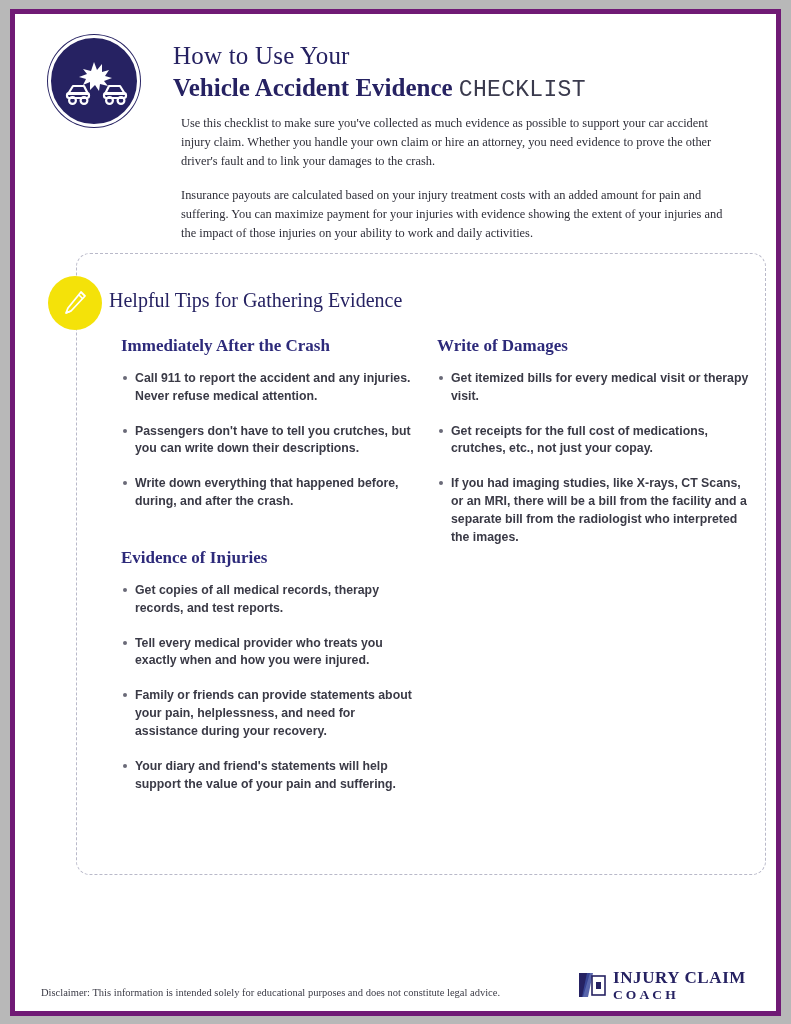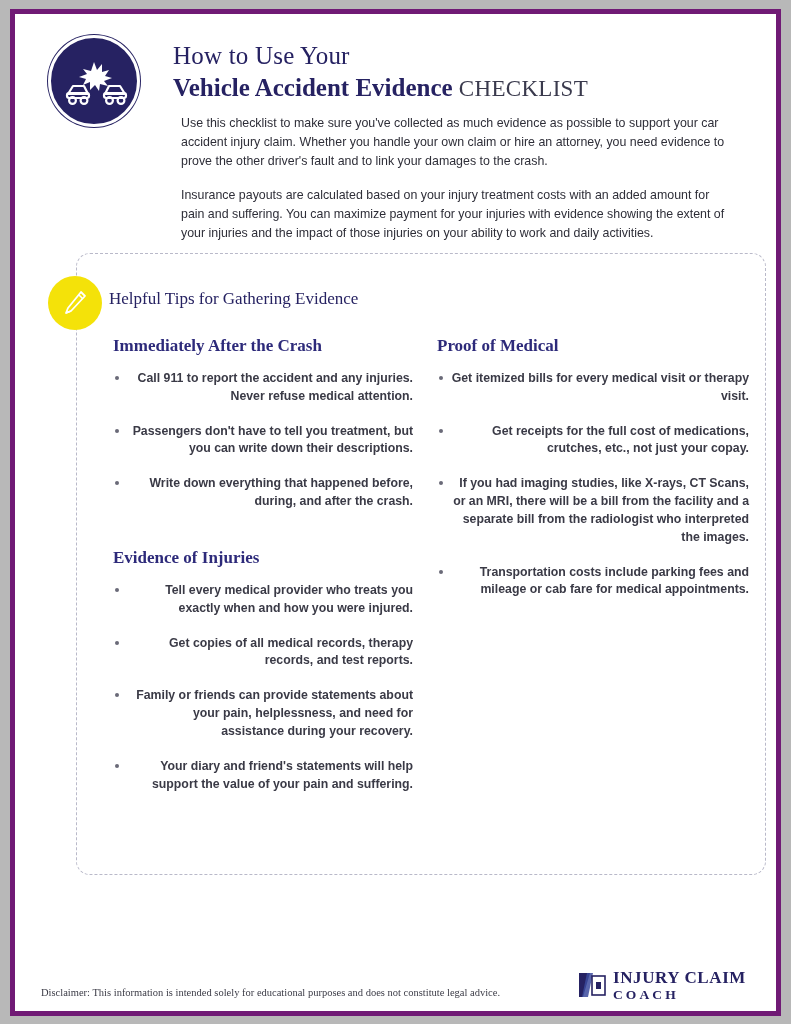--- a/index.html
+++ b/index.html
@@ -56,36 +56,36 @@
   }
   .title-line2 {
     font-family: "Liberation Serif", serif;
     font-size: 25px;
     color: #262262;
     line-height: 1.35;
     white-space: nowrap;
   }
   .title-line2 b { font-weight: bold; }
   .title-line2 .light {
-    font-family: Liberation Serif, serif;
+    font-family: Liberation Mono, monospace;
     font-weight: normal;
     color: #3a3a4d;
     font-size: 23px;
     letter-spacing: 0.3px;
   }
   .intro {
     position: absolute;
     left: 166px;
     top: 100px;
     width: 548px;
     font-size: 12.4px;
     line-height: 1.55;
     color: #2e2e38;
   }
-  .intro p { margin: 0 0 14px 0; }
+  .intro p { margin: 0 0 14px 0; font-family: Liberation Serif, serif; }
 
   
   .card {
     position: absolute;
     left: 61px;
     top: 239px;
     width: 690px;
     height: 622px;
     border: 1px dashed #b9b9c9;
     border-radius: 14px;
@@ -100,49 +100,48 @@
     background: #f4e209;
     display: flex;
     align-items: center;
     justify-content: center;
   }
   .card-title {
     position: absolute;
     left: 94px;
     top: 275px;
     font-family: "Liberation Serif", serif;
-    font-size: 17px;
+    font-size: 20px;
     color: #262262;
     text-align: center;
   }
 
   .columns {
     position: absolute;
     left: 94px;
     top: 322px;
     width: 640px;
   }
   .col { position: absolute; top: 0; }
-  .col-left { left: 4px; width: 300px; }
+  .col-left { left: 12px; width: 300px; }
   .col-right { left: 328px; width: 312px; }
 
   .sec-title {
     font-family: "Liberation Serif", serif;
     font-weight: bold;
     font-size: 17px;
     color: #2d2a7a;
     margin: 0 0 14px 0;
   }
   .sec-title.second { margin-top: 37px; }
 
   ul.tips {
     list-style: none;
     margin: 0;
     padding: 0;
-    text-align: right;
   }
   ul.tips li {
     position: relative;
     padding-left: 14px;
     margin-bottom: 17px;
     font-size: 12.3px;
     line-height: 1.45;
     color: #3a3a46;
     font-weight: bold;
   }
@@ -245,40 +244,39 @@
   </div>
 
   <div class="card-title">Helpful Tips for Gathering Evidence</div>
 
   <div class="columns">
 
     <div class="col col-left">
       <h3 class="sec-title">Immediately After the Crash</h3>
       <ul class="tips">
         <li>Call 911 to report the accident and any injuries. Never refuse medical attention.</li>
-        <li>Passengers don't have to tell you treatment, but you can write down their descriptions.</li>
+        <li>Passengers don't have to tell you crutches, but you can write down their descriptions.</li>
         <li>Write down everything that happened before, during, and after the crash.</li>
       </ul>
 
       <h3 class="sec-title second">Evidence of Injuries</h3>
       <ul class="tips">
+        <li>Get copies of all medical records, therapy records, and test reports.</li>
         <li>Tell every medical provider who treats you exactly when and how you were injured.</li>
-        <li>Get copies of all medical records, therapy records, and test reports.</li>
         <li>Family or friends can provide statements about your pain, helplessness, and need for assistance during your recovery.</li>
         <li>Your diary and friend's statements will help support the value of your pain and suffering.</li>
       </ul>
     </div>
 
     <div class="col col-right">
-      <h3 class="sec-title">Proof of Medical</h3>
+      <h3 class="sec-title">Write of Damages</h3>
       <ul class="tips">
         <li>Get itemized bills for every medical visit or therapy visit.</li>
         <li>Get receipts for the full cost of medications, crutches, etc., not just your copay.</li>
         <li>If you had imaging studies, like X-rays, CT Scans, or an MRI, there will be a bill from the facility and a separate bill from the radiologist who interpreted the images.</li>
-        <li>Transportation costs include parking fees and mileage or cab fare for medical appointments.</li>
       </ul>
     </div>
 
   </div>
 
   <div class="disclaimer">Disclaimer: This information is intended solely for educational purposes and does not constitute legal advice.</div>
 
   <div class="footer-logo">
     <div class="fl-mark">
       <svg width="27" height="30" viewBox="0 0 27 30">

